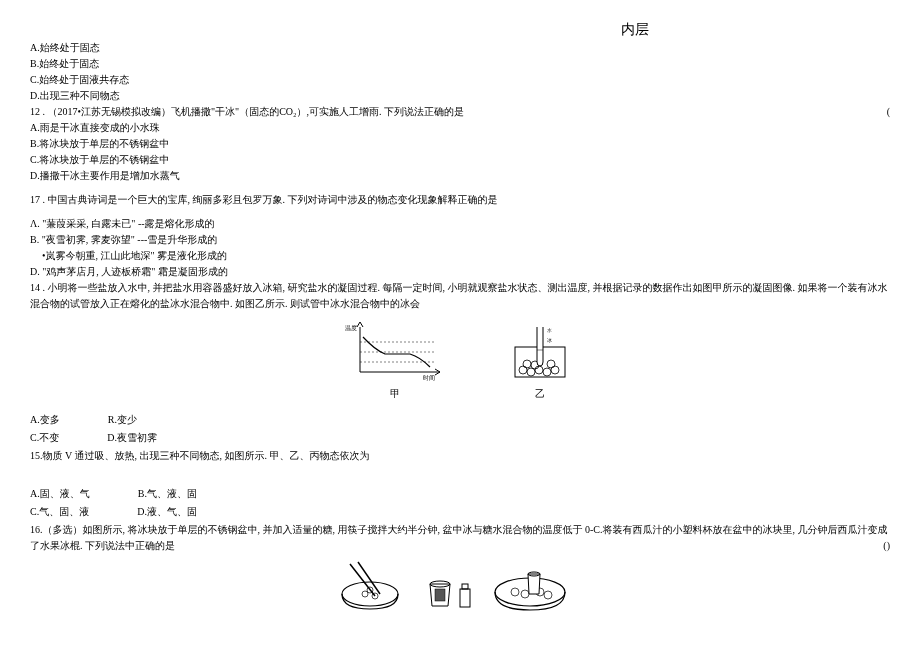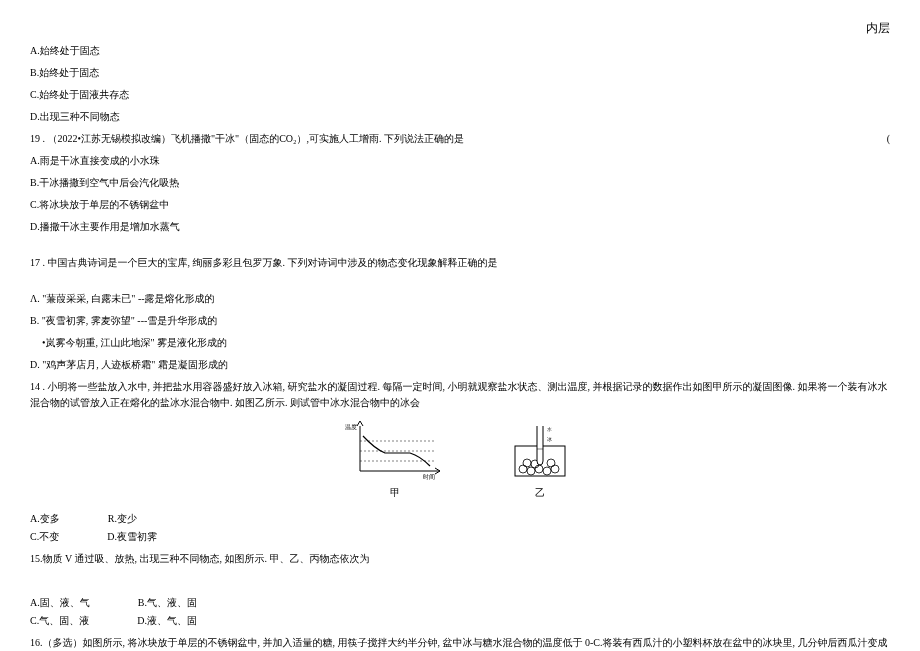--- a/index.html
+++ b/index.html
@@ -10,27 +10,27 @@
     body {
       font-family: "SimSun", "宋体", serif;
       font-size: 10px;
       line-height: 1.6;
       background: #fff;
       color: #000;
       padding: 20px 30px;
       width: 920px;
     }
     .top-labels {
-      text-align: right;
+      text-align: center;
       margin-left: 350px;
-      font-size: 12px;
+      font-size: 14px;
       line-height: 1.4;
     }
     .question-line {
-      margin: 6px 0;
+      margin: 0 0;
     }
     .option-row {
       display: flex;
       gap: 48px;
       margin: 2px 0;
     }
     .option-item {
       white-space: nowrap;
     }
     .sub-line {
@@ -88,25 +88,25 @@
 <div class="top-labels">
   <div>内层</div>
 </div>
 
 <div class="question-line">A.始终处于固态</div>
 <div class="question-line">B.始终处于固态</div>
 <div class="question-line">C.始终处于固液共存态</div>
 <div class="question-line">D.出现三种不同物态</div>
 
 <div class="question-line">
-  <span>19  . （2022•江苏无锡模拟改编）飞机播撒"干冰"（固态的CO₂）,可实施人工增雨. 下列说法正确的是</span>
+  <span>12  . （2017•江苏无锡模拟改编）飞机播撒"干冰"（固态的CO₂）,可实施人工增雨. 下列说法正确的是</span>
   <span class="right-paren">(</span>
 </div>
 <div class="question-line">A.雨是干冰直接变成的小水珠</div>
-<div class="question-line">B.干冰播撒到空气中后会汽化吸热</div>
+<div class="question-line">B.将冰块放于单层的不锈钢盆中</div>
 <div class="question-line">C.将冰块放于单层的不锈钢盆中</div>
 <div class="question-line">D.播撒干冰主要作用是增加水蒸气</div>
 
 <div class="spacer"></div>
 
 <div class="question-line">17  . 中国古典诗词是一个巨大的宝库, 绚丽多彩且包罗万象. 下列对诗词中涉及的物态变化现象解释正确的是</div>
 <div class="spacer"></div>
 <div class="question-line">Λ. "蒹葭采采, 白露未已" --露是熔化形成的</div>
 <div class="question-line">B. "夜雪初霁, 霁麦弥望" ---雪是升华形成的</div>
 <div class="question-line sub-line">•岚雾今朝重, 江山此地深"    雾是液化形成的</div>

